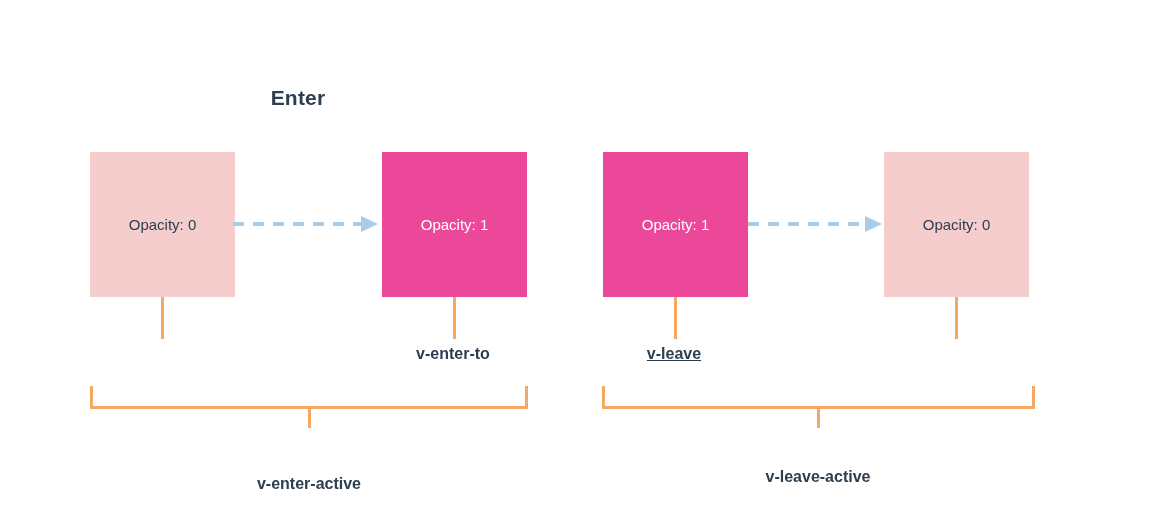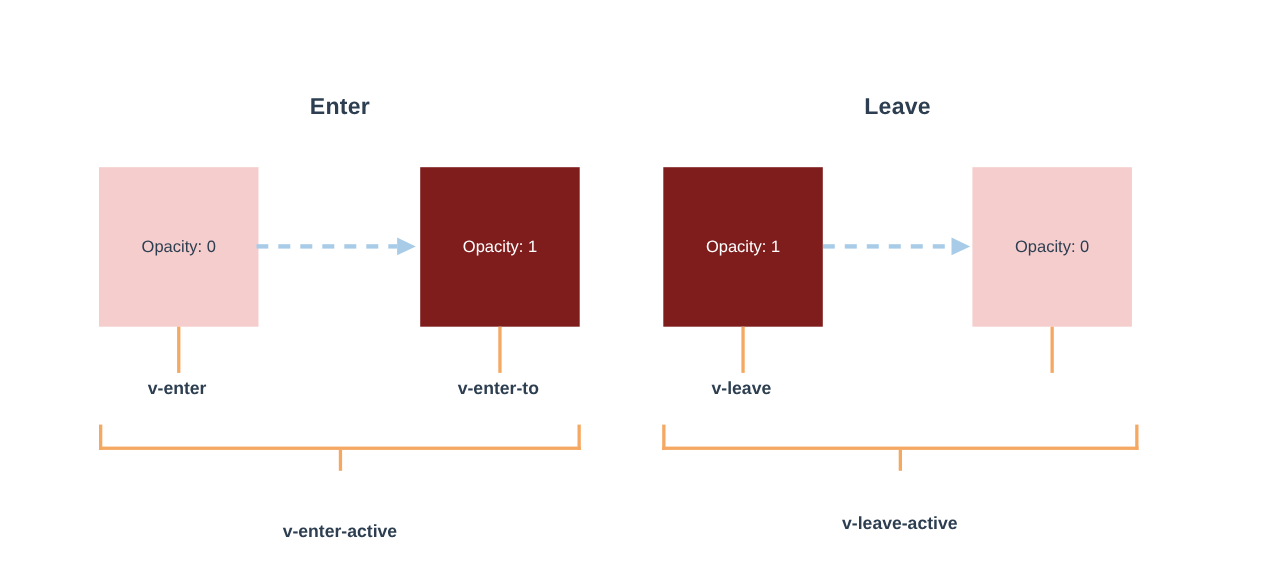--- a/index.html
+++ b/index.html
@@ -42,21 +42,21 @@
     font-size: 15px;
     font-weight: normal;
     line-height: 18px;
     white-space: nowrap;
   }
   .state-box.light {
     background: #f5cdcd;
     color: #2c3e50;
   }
   .state-box.dark {
-    background: #7f1d1d;
+    background: #ec4899;
     color: #ffffff;
   }
 
   
   .arrow {
     position: absolute;
     height: 16px;
   }
   .arrow .stem {
     position: absolute;
@@ -109,62 +109,60 @@
     width: 3px;
     height: 19px;
     background: #f5a862;
   }
 </style>
 </head>
 <body>
 
 <div id="stage">
 
-  <div class="group-title" style="left:229px; top:85px; width:160px;text-align:center;">Enter</div>
+  <div class="group-title" style="left:218px; top:85px; width:160px;text-align:center;">Enter</div>
 
   <div class="state-box light" style="left:90px; top:152px;">
     <span>Opacity: 0</span>
   </div>
 
   <div class="arrow" style="left:233px; top:216px; width:146px;">
     <div class="stem" style="width:128px;"></div>
     <div class="head" style="left:128px;"></div>
   </div>
 
   <div class="state-box dark" style="left:382px; top:152px;">
     <span>Opacity: 1</span>
   </div>
 
   <div class="stem-v" style="left:161px; top:297px; height:42px;"></div>
   <div class="stem-v" style="left:453px; top:297px; height:42px;"></div>
 
-  <div class="class-label" style="left:61px; top:344px; width:200px;">v-enter</div>
   <div class="class-label" style="left:353px; top:344px; width:200px;">v-enter-to</div>
 
   <div class="bracket" style="left:90px; top:386px; width:438px;"></div>
   <div class="bracket-tick" style="left:308px; top:409px;"></div>
   <div class="class-label" style="left:189px; top:434px; width:240px;margin-top:40px;">v-enter-active</div>
 
-  <div class="group-title" style="left:736px; top:85px; width:160px;">Leave</div>
 
   <div class="state-box dark" style="left:603px; top:152px;">
     <span>Opacity: 1</span>
   </div>
 
   <div class="arrow" style="left:748px; top:216px; width:134px;">
     <div class="stem" style="width:117px;"></div>
     <div class="head" style="left:117px;"></div>
   </div>
 
   <div class="state-box light" style="left:884px; top:152px;">
     <span>Opacity: 0</span>
   </div>
 
   <div class="stem-v" style="left:674px; top:297px; height:42px;"></div>
   <div class="stem-v" style="left:955px; top:297px; height:42px;"></div>
 
-  <div class="class-label" style="left:574px; top:344px; width:200px;">v-leave</div>
+  <div class="class-label" style="left:574px; top:344px; width:200px;text-decoration:underline;">v-leave</div>
 
   <div class="bracket" style="left:602px; top:386px; width:433px;"></div>
   <div class="bracket-tick" style="left:817px; top:409px;"></div>
   <div class="class-label" style="left:698px; top:434px; width:240px;margin-top:33px;">v-leave-active</div>
 
 </div>
 
 </body></html>

